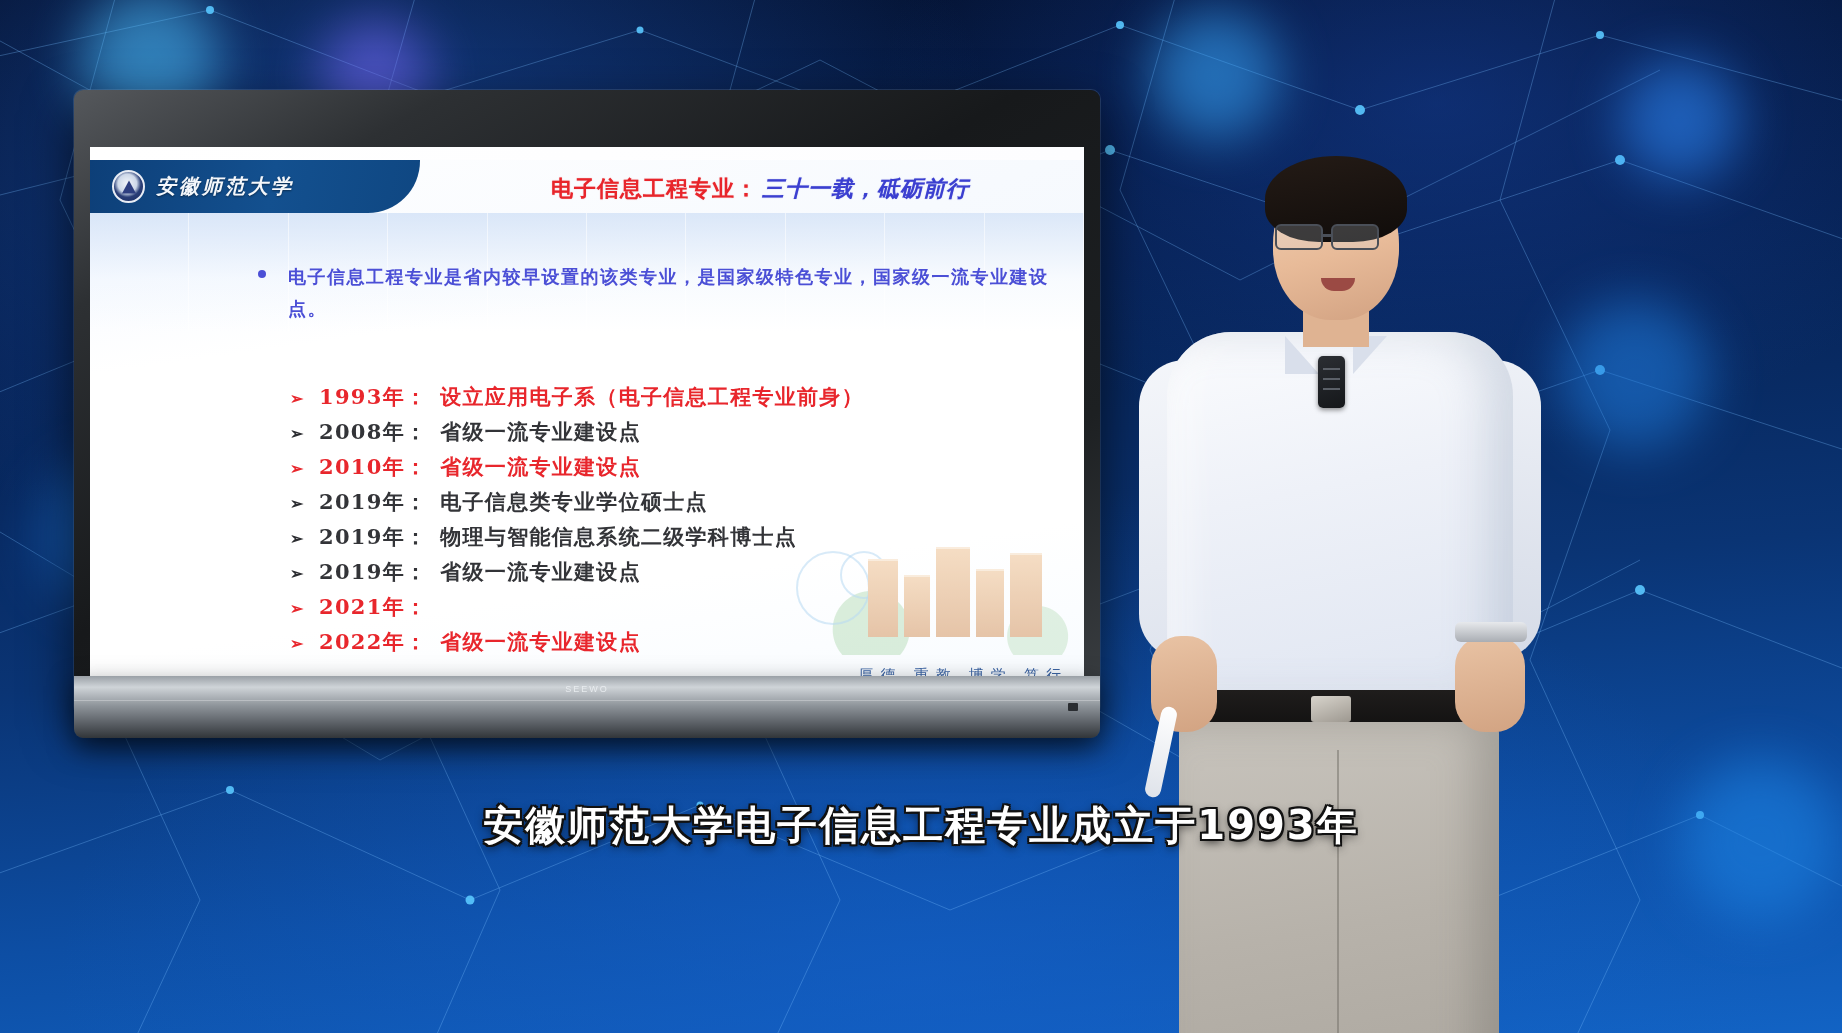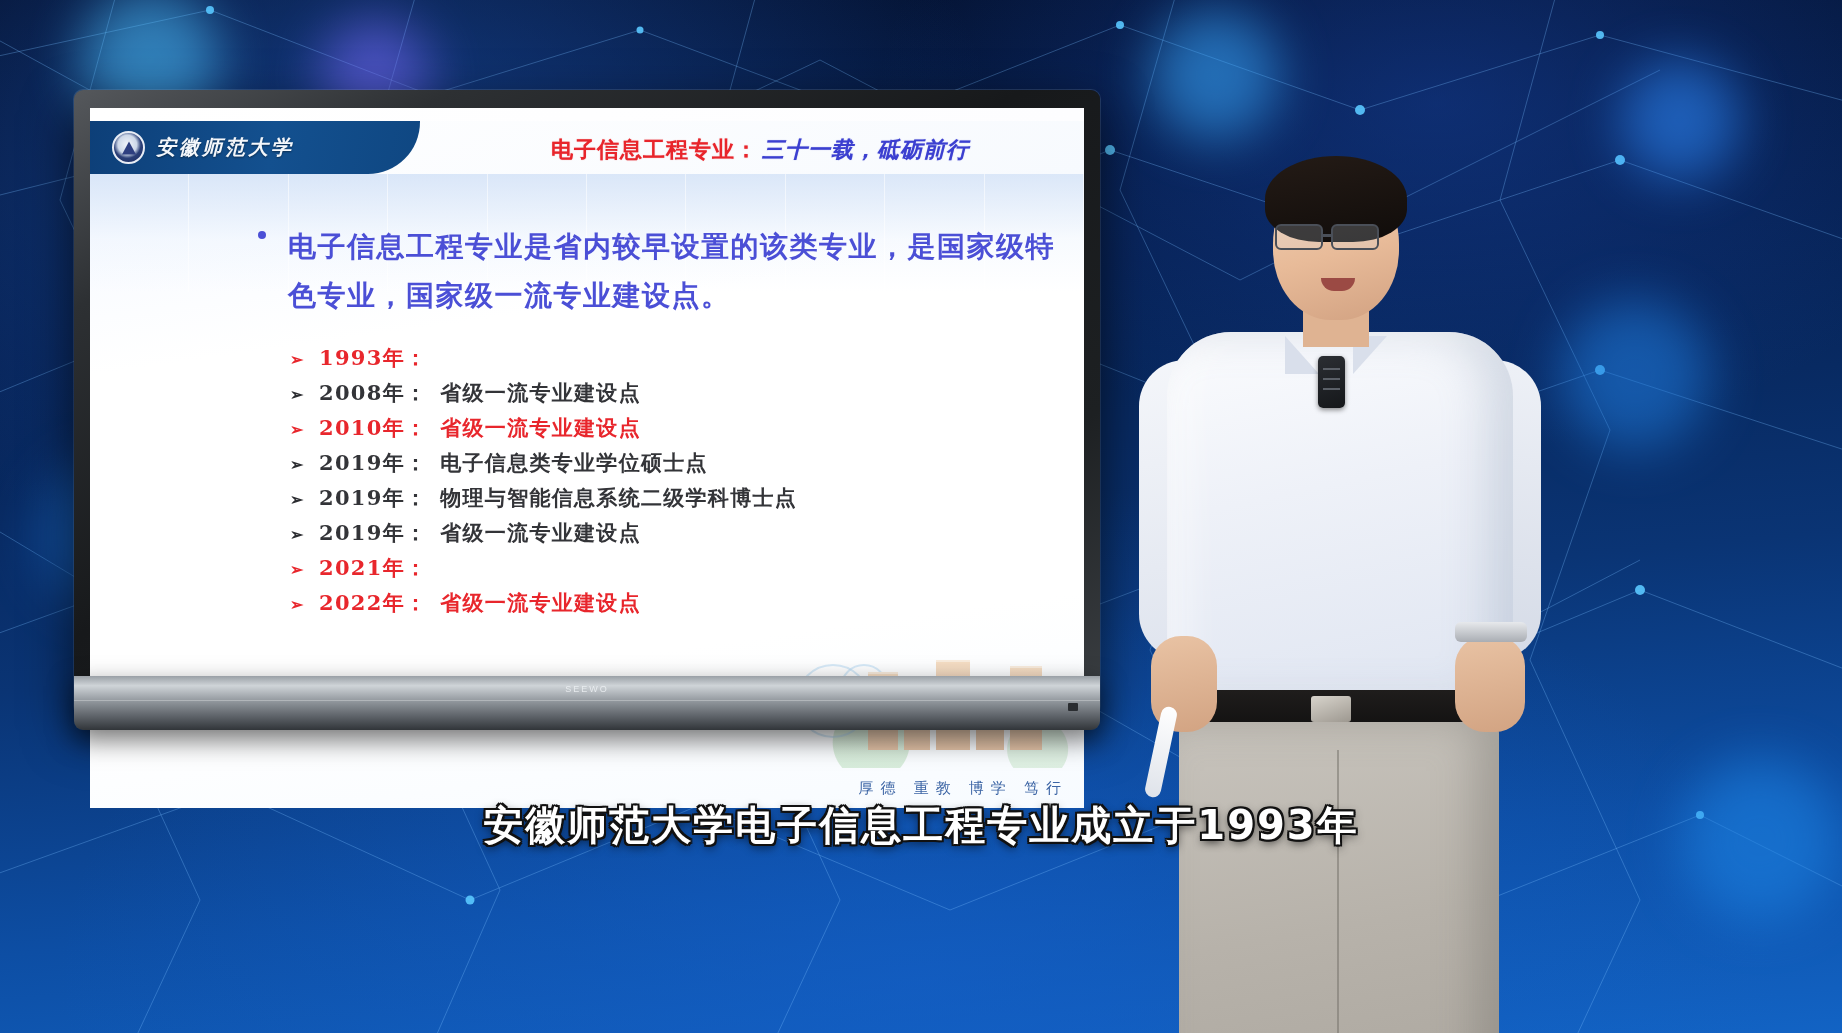--- a/index.html
+++ b/index.html
@@ -25,26 +25,27 @@
 
   
   #display {
     position:absolute; left:74px; top:90px; width:1026px; height:625px;
     background:linear-gradient(150deg,#55585c 0%, #2d3033 18%, #17191b 45%, #1d2022 75%, #3c4044 100%);
     border-radius:9px;
     padding:18px 16px 0 16px;
     box-shadow:0 18px 50px rgba(0,0,0,.65), 0 0 0 1px rgba(180,200,230,.18);
   }
   #screen {
-    position:relative; width:100%; height:700px;
+    position:relative; width:100%; height:548px;
     background:linear-gradient(160deg,#ffffff 0%,#f7fafe 40%,#eef4fb 100%);
     overflow:hidden;
+    margin-top:39px;
   }
   #bezel-bottom {
-    position:absolute; left:74px; top:676px; width:1026px; height:54px;
+    position:absolute; left:74px; top:676px; width:1026px; height:62px;
     background:linear-gradient(180deg,#9aa0a6 0%, #cfd4d8 18%, #8e949a 48%, #5d6268 75%, #313539 100%);
     border-radius:0 0 9px 9px;
     box-shadow:0 10px 26px rgba(0,0,0,.55);
   }
   #bezel-bottom .brand {
     position:absolute; left:50%; top:8px; transform:translateX(-50%);
     font-size:9px; color:#eef1f4; letter-spacing:2px; opacity:.85;
   }
   #bezel-bottom .ports {
     position:absolute; right:22px; top:27px; width:10px; height:8px;
@@ -96,21 +97,21 @@
   .wash {
     position:absolute; left:0; top:0; width:100%; height:118px;
     background:linear-gradient(180deg, rgba(208,224,246,.75) 0%, rgba(233,242,253,.35) 55%, rgba(255,255,255,0) 100%);
   }
   .wash-cols { position:absolute; inset:0; display:flex; }
   .wash-cols i { flex:1; border-right:1px solid rgba(255,255,255,.55); }
 
   .lead {
     position:absolute; left:198px; top:48px; width:790px;
     font-family:"DejaVu Serif", serif; font-weight:bold;
-    font-size:28px; line-height:1.75; color:#4b4fd6; letter-spacing:1.5px;
+    font-size:18px; line-height:1.75; color:#4b4fd6; letter-spacing:1.5px;
   }
   .lead-bullet {
     position:absolute; left:-30px; top:9px; width:8px; height:8px; border-radius:50%;
     background:#4b4fd6;
   }
 
   .timeline {
     position:absolute; left:200px; top:170px; width:820px;
   }
   .tl-row {
@@ -319,20 +320,21 @@
 
         <div class="lead">
           <span class="lead-bullet"></span>
           <span>电子信息工程专业是省内较早设置的该类专业，是国家级特色专业，国家级一流专业建设点。</span>
         </div>
 
         <div class="timeline" id="timeline">
             <div class="tl-row red">
               <span class="arrow">➢</span>
               <span class="yr">1993年：</span>
+              <span>设立应用电子系（电子信息工程专业前身）</span>
             </div>
             <div class="tl-row dark">
               <span class="arrow">➢</span>
               <span class="yr">2008年：</span>
               <span>省级一流专业建设点</span>
             </div>
             <div class="tl-row red">
               <span class="arrow">➢</span>
               <span class="yr">2010年：</span>
               <span>省级一流专业建设点</span>

